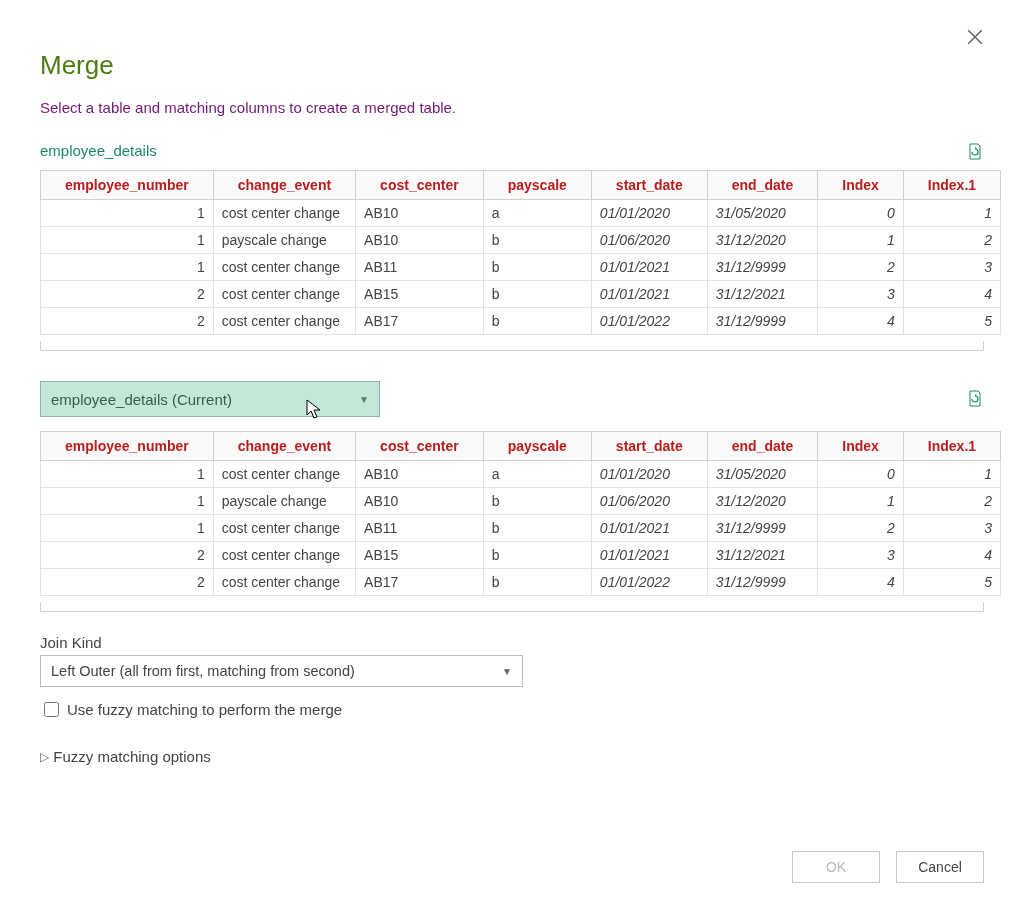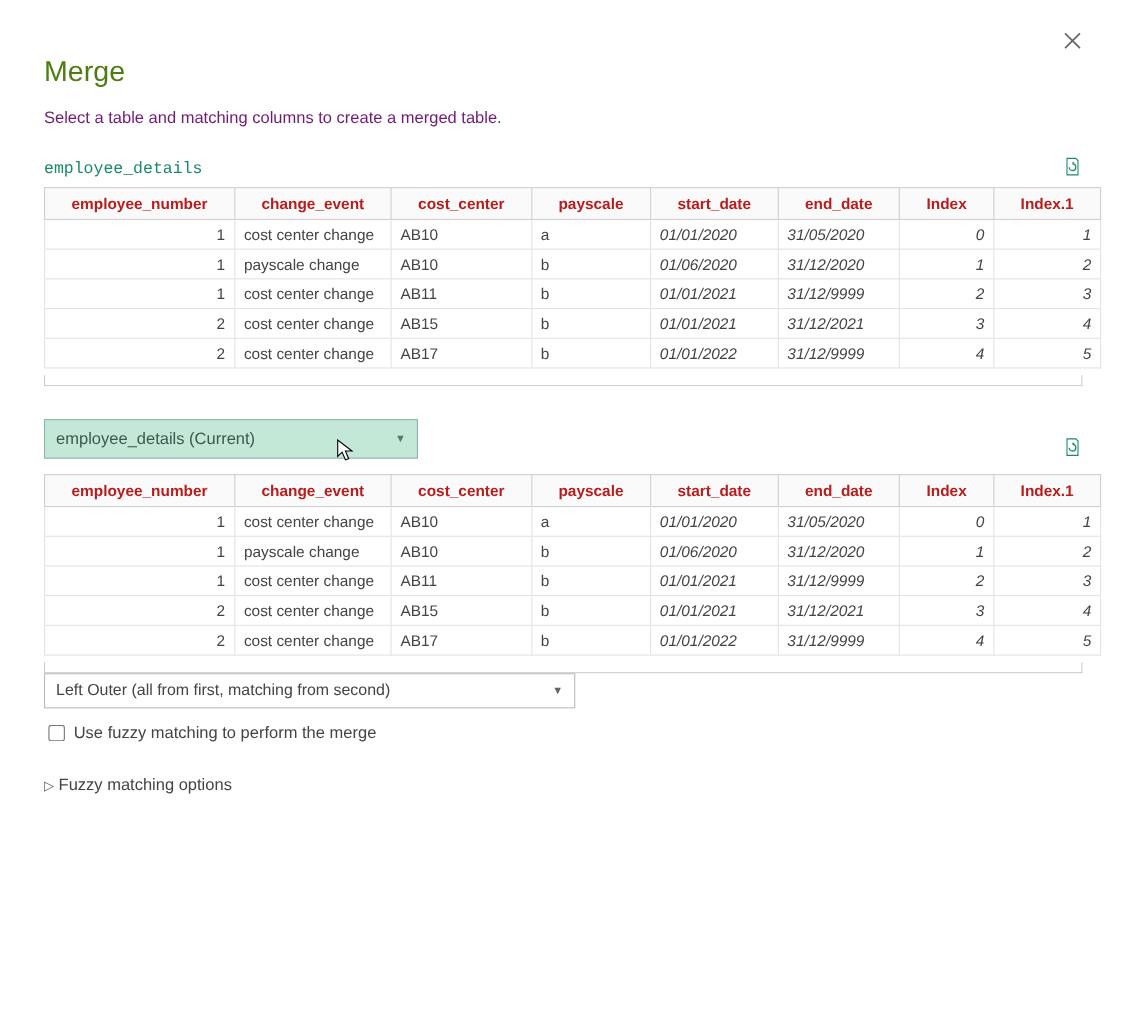--- a/index.html
+++ b/index.html
@@ -32,23 +32,22 @@
     margin: 16px 0 18px 0;
   }
   .subtitle {
     font-size: 15px;
     color: #701a75;
     margin-bottom: 26px;
   }
   .section-head {
     display: flex;
     justify-content: space-between;
-    align-items: flex-end;
+    align-items: flex-start;
     margin-bottom: 8px;
-    font-family: Liberation Mono, monospace;
   }
   .table-name {
     color: #1a8b62;
     font-size: 15px;
   }
   .refresh-icon {
     width: 18px; height: 20px;
     display: inline-block;
   }
   .refresh-icon svg { width: 18px; height: 20px; }
@@ -79,21 +78,21 @@
   .table-scroll-pad {
     height: 10px;
     border: 1px solid #d0d0d0;
     border-top: none;
     background:#fff;
   }
 
   .table-selector-row {
     display:flex;
     justify-content:space-between;
-    align-items:flex-end;
+    align-items:center;
     margin-top: 30px;
     margin-bottom: 14px;
   }
   .table-selector {
     position: relative;
     width: 340px;
     height: 36px;
     background: #c3e8d7;
     border: 1px solid #8fb7a5;
     display: flex;
@@ -357,29 +356,34 @@
           <td>b</td>
           <td class="col-date">01/01/2022</td>
           <td class="col-date">31/12/9999</td>
           <td class="col-idx">4</td>
           <td class="col-idx">5</td>
         </tr>
       </tbody>
   </table>
   <div class="table-scroll-pad"></div>
 
+  <div class="join-label">Join Kind</div>
   <div class="join-select">
     <span>Left Outer (all from first, matching from second)</span>
     <span class="chev">▼</span>
   </div>
 
   <label class="checkbox-row">
     <input type="checkbox" style="">
     <span>Use fuzzy matching to perform the merge</span>
   </label>
 
   <div class="fuzzy-toggle">
     <span class="tri">▷</span>
     <span>Fuzzy matching options</span>
   </div>
 
+  <div class="button-bar">
+    <button class="btn disabled">OK</button>
+    <button class="btn">Cancel</button>
+  </div>
 
 </div>
 
 </body></html>

